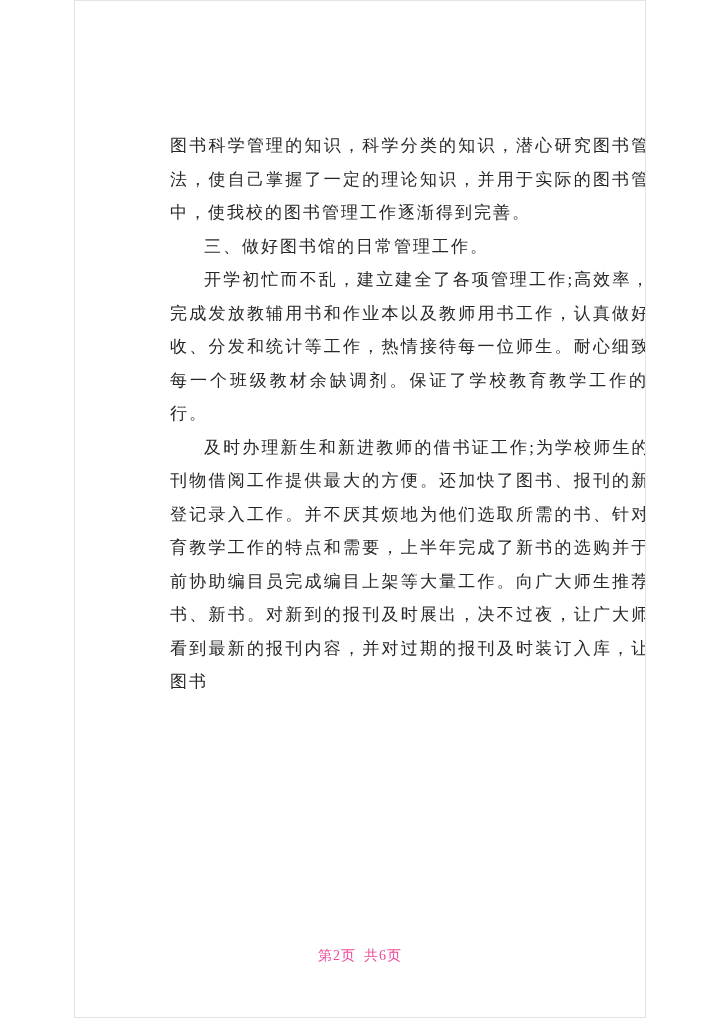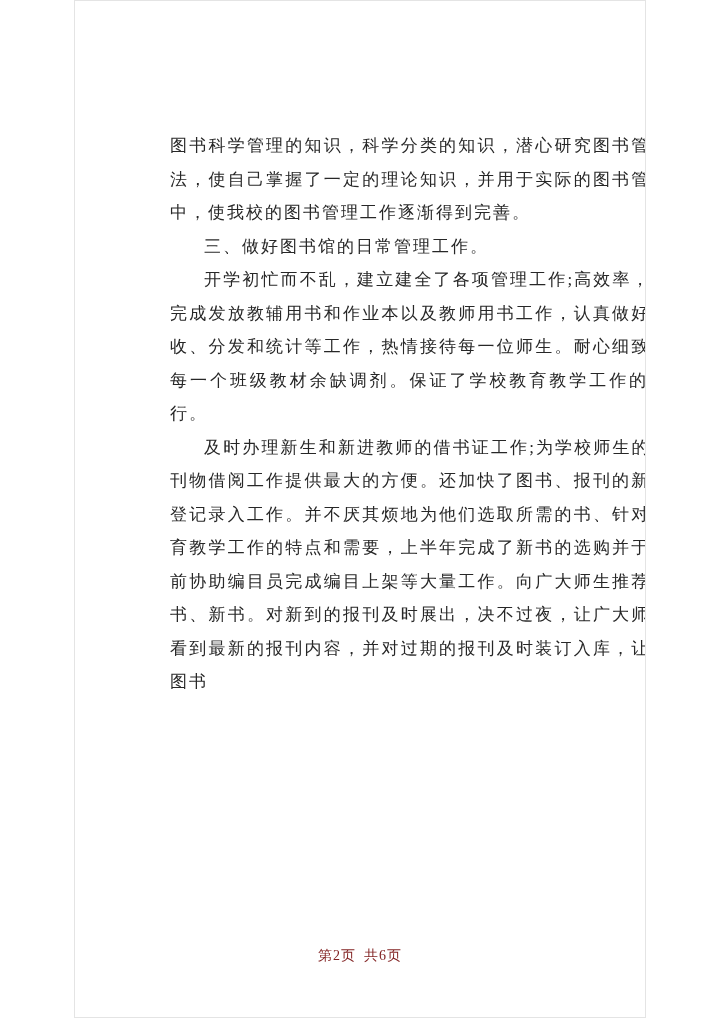--- a/index.html
+++ b/index.html
@@ -38,21 +38,21 @@
     text-indent: 2em;
   }
   .footer {
     position: absolute;
     left: 0;
     bottom: 52px;
     width: 100%;
     text-align: center;
     font-size: 14px;
     letter-spacing: 1px;
-    color: #7f1d1d;
+    color: #ec4899;
   }
   .footer .sep {
     display: inline-block;
     width: 8px;
   }
 </style>
 </head>
 <body>
 
 <div class="page">

